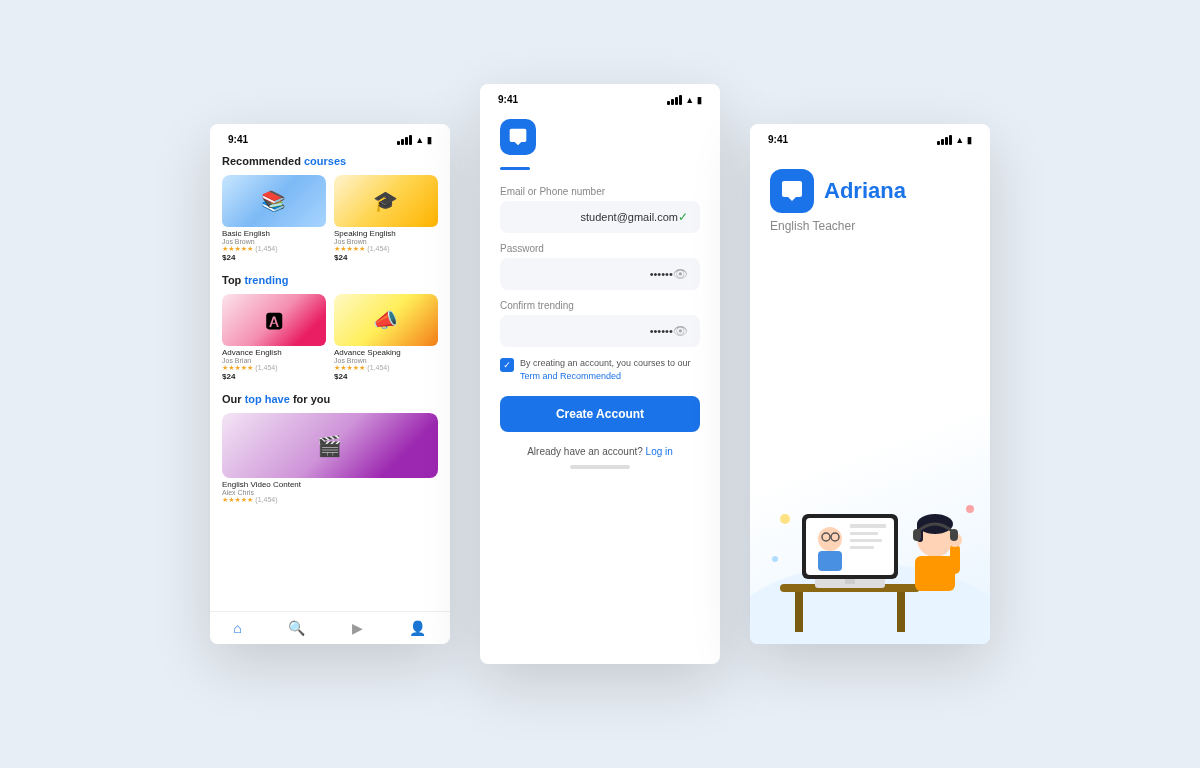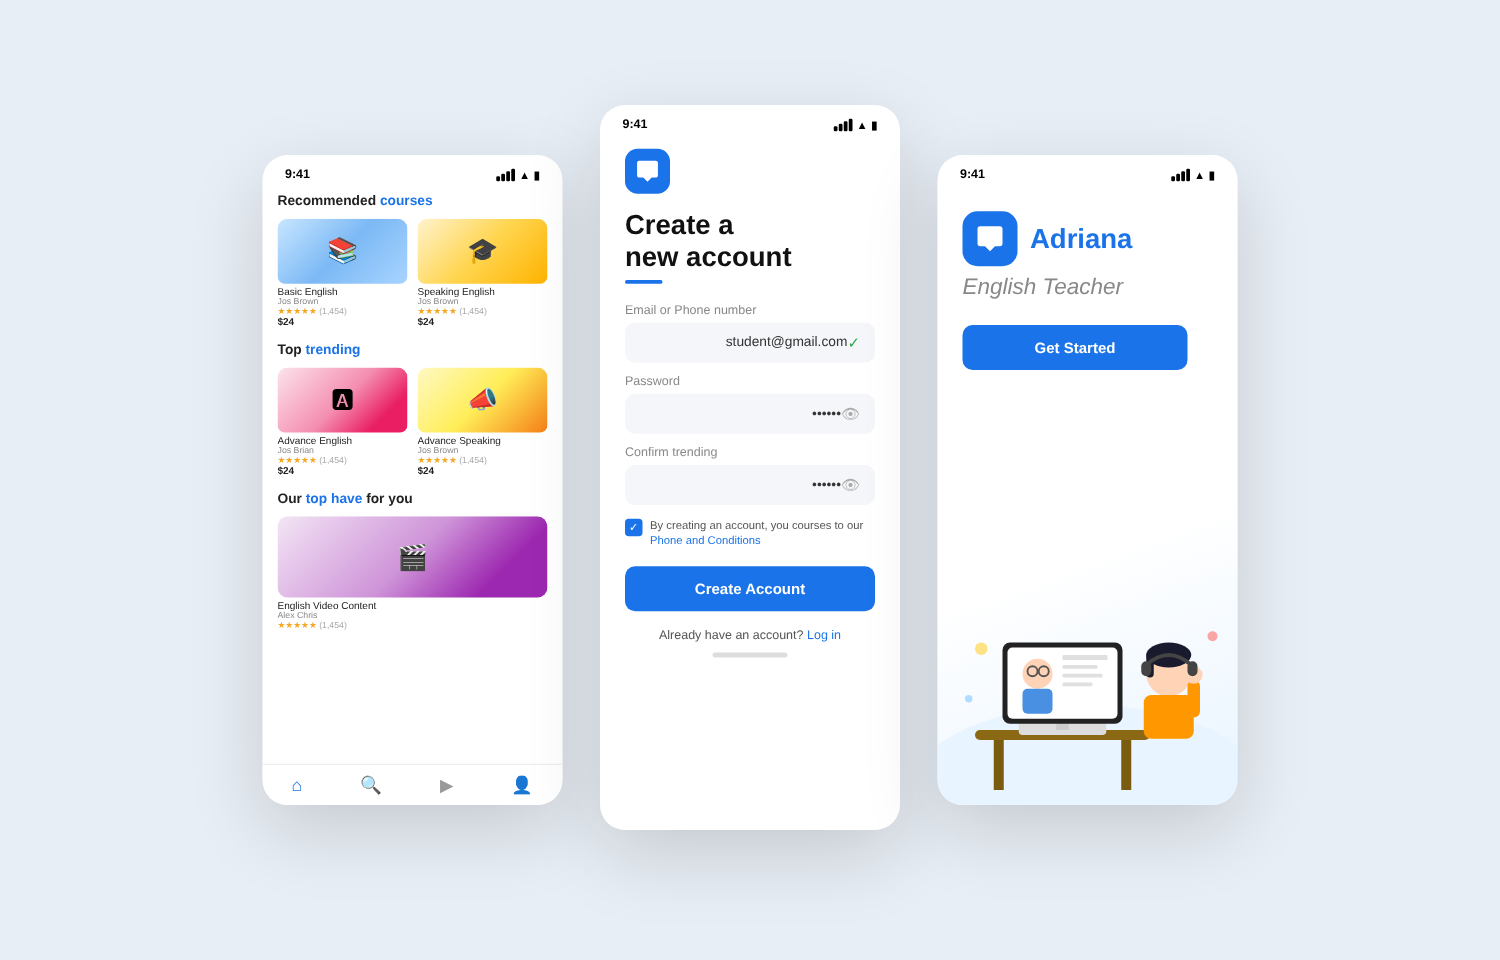--- a/index.html
+++ b/index.html
@@ -19,21 +19,21 @@
       display: flex;
       justify-content: center;
       align-items: center;
       gap: 30px;
       padding: 20px;
     }
 
     
     .phone {
       background: #fff;
-      border-radius: 20px;
+      border-radius: 8px;
       box-shadow: 0 20px 60px rgba(0,0,0,0.15);
       overflow: hidden;
       position: relative;
     }
 
     .phone-left {
       width: 240px;
       height: 520px;
     }
 
@@ -312,25 +312,24 @@
       justify-content: center;
     }
 
     .adriana-name {
       font-size: 22px;
       font-weight: 700;
       color: #1a73e8;
     }
 
     .adriana-title {
-      font-size: 18px;
+      font-size: 12px;
       color: #888;
-      margin-bottom: 20px;
+      margin-bottom: 32px;
       text-align: center;
-      font-style: italic;
     }
 
     .btn-get-started {
       width: 180px;
       background: #1a73e8;
       color: white;
       border: none;
       border-radius: 8px;
       padding: 11px;
       font-size: 12px;
@@ -476,24 +475,20 @@
     </div>
 
     <div class="content">
 
       <div class="app-logo">
         <svg width="20" height="20" viewBox="0 0 24 24">
           <path d="M20 2H4C2.9 2 2 2.9 2 4v12c0 1.1.9 2 2 2h4l4 4 4-4h4c1.1 0 2-.9 2-2V4c0-1.1-.9-2-2-2z"></path>
         </svg>
       </div>
 
-      <div class="page-title">
-        <span>Create a</span><br>
-        <span>new account</span>
-      </div>
       <div class="title-underline"></div>
 
       <div class="field-label">Email or Phone number</div>
       <div class="input-field">
         <span class="input-text">student@gmail.com</span>
         <span class="input-icon">✓</span>
       </div>
 
       <div class="field-label">Password</div>
       <div class="input-field">
@@ -506,21 +501,21 @@
         <span class="input-text">••••••</span>
         <span class="input-eye">👁</span>
       </div>
 
       <div class="checkbox-row">
         <div class="checkbox-box">
           <span style="color:white;font-size:9px">✓</span>
         </div>
         <div class="checkbox-text">
           <span>By creating an account, you courses to our </span>
-          <a href="#">Phone and Conditions</a>
+          <a href="#">Term and Recommended</a>
         </div>
       </div>
 
       <button class="btn-create">Create Account</button>
 
       <div class="login-row">
         <span>Already have an account?</span>
         <a href="#"> Log in</a>
       </div>
 
@@ -548,21 +543,20 @@
         <div class="adriana-logo">
           <svg width="24" height="24" viewBox="0 0 24 24" fill="white">
             <path d="M20 2H4C2.9 2 2 2.9 2 4v12c0 1.1.9 2 2 2h4l4 4 4-4h4c1.1 0 2-.9 2-2V4c0-1.1-.9-2-2-2z"></path>
           </svg>
         </div>
         <span class="adriana-name">Adriana</span>
       </div>
 
       <div class="adriana-title">English Teacher</div>
 
-      <button class="btn-get-started">Get Started</button>
     </div>
 
     <div class="illustration-area">
       <svg width="240" height="200" viewBox="0 0 240 200" xmlns="http://www.w3.org/2000/svg">
 
         <ellipse cx="120" cy="200" rx="150" ry="80" fill="#e8f4ff"></ellipse>
 
         <rect x="30" y="140" width="140" height="8" rx="4" fill="#8B6914"></rect>
         <rect x="45" y="148" width="8" height="40" fill="#7A5C10"></rect>
         <rect x="147" y="148" width="8" height="40" fill="#7A5C10"></rect>

